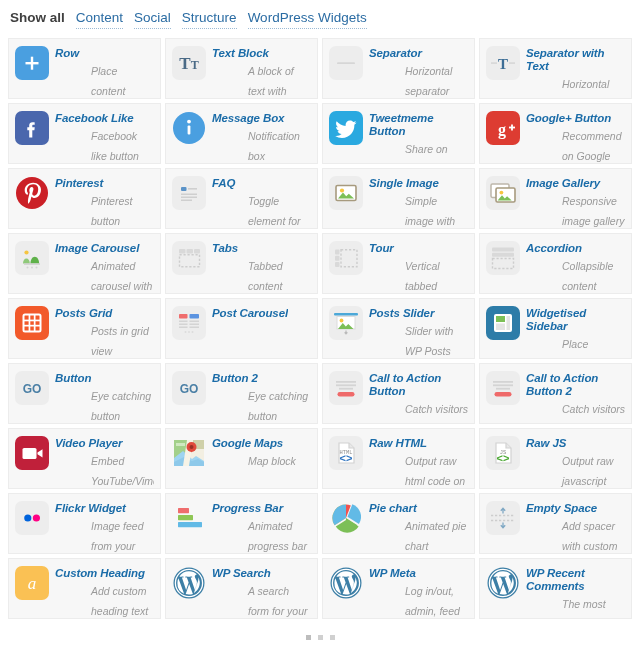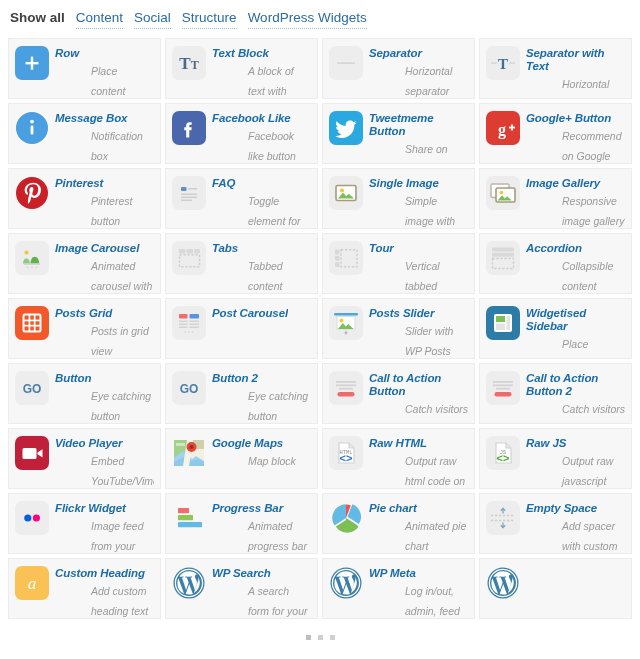--- a/index.html
+++ b/index.html
@@ -151,40 +151,40 @@
         </svg>
       </div>
       <div class="card-text">
         <div class="card-title">Separator with Text</div>
         <div class="card-desc">Horizontal separator line with heading</div>
       </div>
     </div>
     <div class="card">
       <div class="icon-wrap">
         <svg width="34" height="34" viewBox="0 0 34 34">
+          <rect x="0" y="0" width="34" height="34" rx="7" ry="7" fill="#4a67ad"></rect>
+          <path d="M19.6 11.2h-2.2c-1.9 0-3.2 1.2-3.2 3.1v1.9h-1.9v3h1.9v7.3h3.1v-7.3h2.1l0.35-3h-2.45v-1.5c0-0.7 0.2-1 1-1h1.45z" fill="#fff"></path>
+        </svg>
+      </div>
+      <div class="card-text">
+        <div class="card-title">Facebook Like</div>
+        <div class="card-desc">Facebook like button</div>
+      </div>
+    </div>
+    <div class="card">
+      <div class="icon-wrap">
+        <svg width="34" height="34" viewBox="0 0 34 34">
           <circle cx="17" cy="17" r="16" fill="#4a9fe0"></circle>
           <rect x="15.6" y="14.5" width="2.8" height="9" rx="1" fill="#fff"></rect>
           <circle cx="17" cy="10.6" r="1.9" fill="#fff"></circle>
         </svg>
       </div>
       <div class="card-text">
         <div class="card-title">Message Box</div>
         <div class="card-desc">Notification box</div>
-      </div>
-    </div>
-    <div class="card">
-      <div class="icon-wrap">
-        <svg width="34" height="34" viewBox="0 0 34 34">
-          <rect x="0" y="0" width="34" height="34" rx="7" ry="7" fill="#4a67ad"></rect>
-          <path d="M19.6 11.2h-2.2c-1.9 0-3.2 1.2-3.2 3.1v1.9h-1.9v3h1.9v7.3h3.1v-7.3h2.1l0.35-3h-2.45v-1.5c0-0.7 0.2-1 1-1h1.45z" fill="#fff"></path>
-        </svg>
-      </div>
-      <div class="card-text">
-        <div class="card-title">Facebook Like</div>
-        <div class="card-desc">Facebook like button</div>
       </div>
     </div>
     <div class="card">
       <div class="icon-wrap">
         <svg width="34" height="34" viewBox="0 0 34 34">
           <rect x="0" y="0" width="34" height="34" rx="7" ry="7" fill="#2aa9e0"></rect>
           <path d="M27.5 11.6c-0.8 0.35-1.6 0.58-2.5 0.69 0.9-0.54 1.6-1.39 1.9-2.41-0.85 0.5-1.78 0.86-2.77 1.06-0.8-0.85-1.93-1.38-3.19-1.38-2.41 0-4.37 1.96-4.37 4.37 0 0.34 0.04 0.68 0.11 1-3.63-0.18-6.85-1.92-9.01-4.57-0.38 0.65-0.59 1.39-0.59 2.2 0 1.51 0.77 2.85 1.94 3.63-0.71-0.02-1.38-0.22-1.97-0.54v0.05c0 2.12 1.51 3.88 3.51 4.29-0.37 0.1-0.75 0.15-1.15 0.15-0.28 0-0.55-0.03-0.82-0.08 0.56 1.74 2.17 3 4.08 3.04-1.5 1.17-3.38 1.87-5.43 1.87-0.35 0-0.7-0.02-1.04-0.06 1.94 1.24 4.24 1.97 6.71 1.97 8.05 0 12.45-6.67 12.45-12.45l-0.01-0.57c0.85-0.62 1.59-1.38 2.18-2.26z" fill="#fff"></path>
         </svg>
       </div>
       <div class="card-text">
@@ -606,20 +606,24 @@
       </div>
     </div>
     <div class="card">
       <div class="icon-wrap">
         <svg width="34" height="34" viewBox="0 0 34 34">
           <circle cx="17" cy="17" r="15.5" fill="#3d7fa6"></circle>
           <circle cx="17" cy="17" r="13.6" fill="none" stroke="#fff" stroke-width="1.3"></circle>
           <path d="M5.4 17c0-1.7 0.35-3.3 1-4.75l5.7 15.6A11.7 11.7 0 0 1 5.4 17zm11.6 11.6c-1.15 0-2.25-0.17-3.3-0.48l3.5-10.2 3.6 9.85c0.02 0.06 0.05 0.11 0.08 0.16-1.2 0.43-2.5 0.67-3.88 0.67zm1.6-17.05c0.7-0.04 1.33-0.11 1.33-0.11 0.63-0.07 0.55-1-0.07-0.96 0 0-1.88 0.15-3.1 0.15-1.15 0-3.07-0.15-3.07-0.15-0.63-0.04-0.7 0.93-0.07 0.96 0 0 0.6 0.07 1.22 0.11l1.8 4.93-2.53 7.58-4.2-12.51c0.7-0.04 1.33-0.11 1.33-0.11 0.62-0.07 0.55-1-0.08-0.96 0 0-1.87 0.15-3.08 0.15-0.22 0-0.47-0.01-0.74-0.02A11.66 11.66 0 0 1 17 5.35c3.05 0 5.82 1.17 7.9 3.07-0.05 0-0.1-0.01-0.15-0.01-1.15 0-1.96 1-1.96 2.07 0 0.96 0.55 1.78 1.15 2.74 0.45 0.78 0.97 1.78 0.97 3.22 0 1-0.38 2.16-0.89 3.78l-1.17 3.9zm3.3 15.35l3.57-10.3c0.67-1.66 0.89-3 0.89-4.18 0-0.43-0.03-0.83-0.08-1.2a11.6 11.6 0 0 1-4.38 15.68z" fill="#fff"></path>
         </svg>
       </div>
+      <div class="card-text">
+        <div class="card-title">WP Recent Comments</div>
+        <div class="card-desc">The most recent comments</div>
+      </div>
     </div>
   </div>
 
 <div class="pager">
     <span class="pager-dot active"></span>
     <span class="pager-dot"></span>
     <span class="pager-dot"></span>
   </div>
 
 </body></html>

